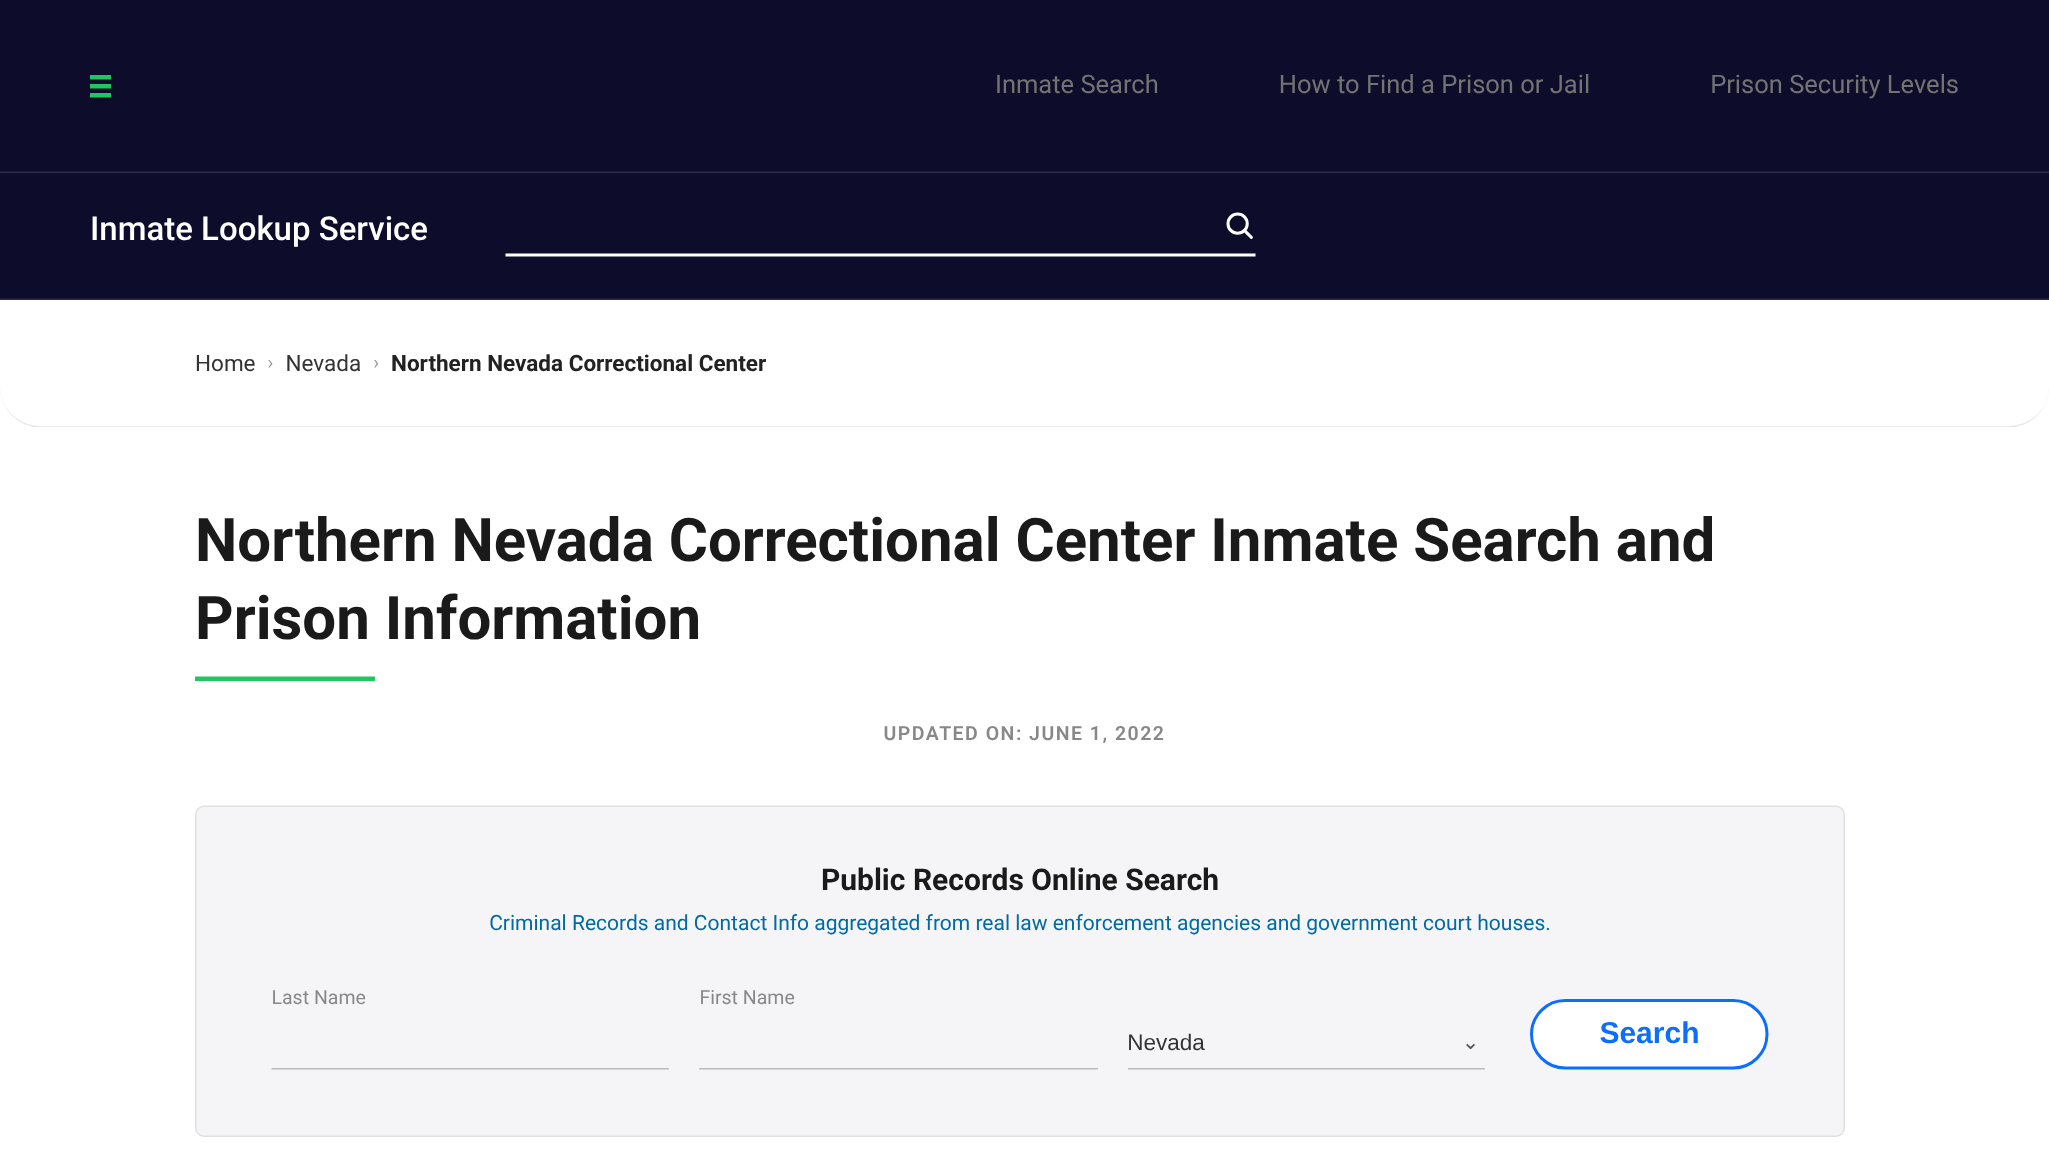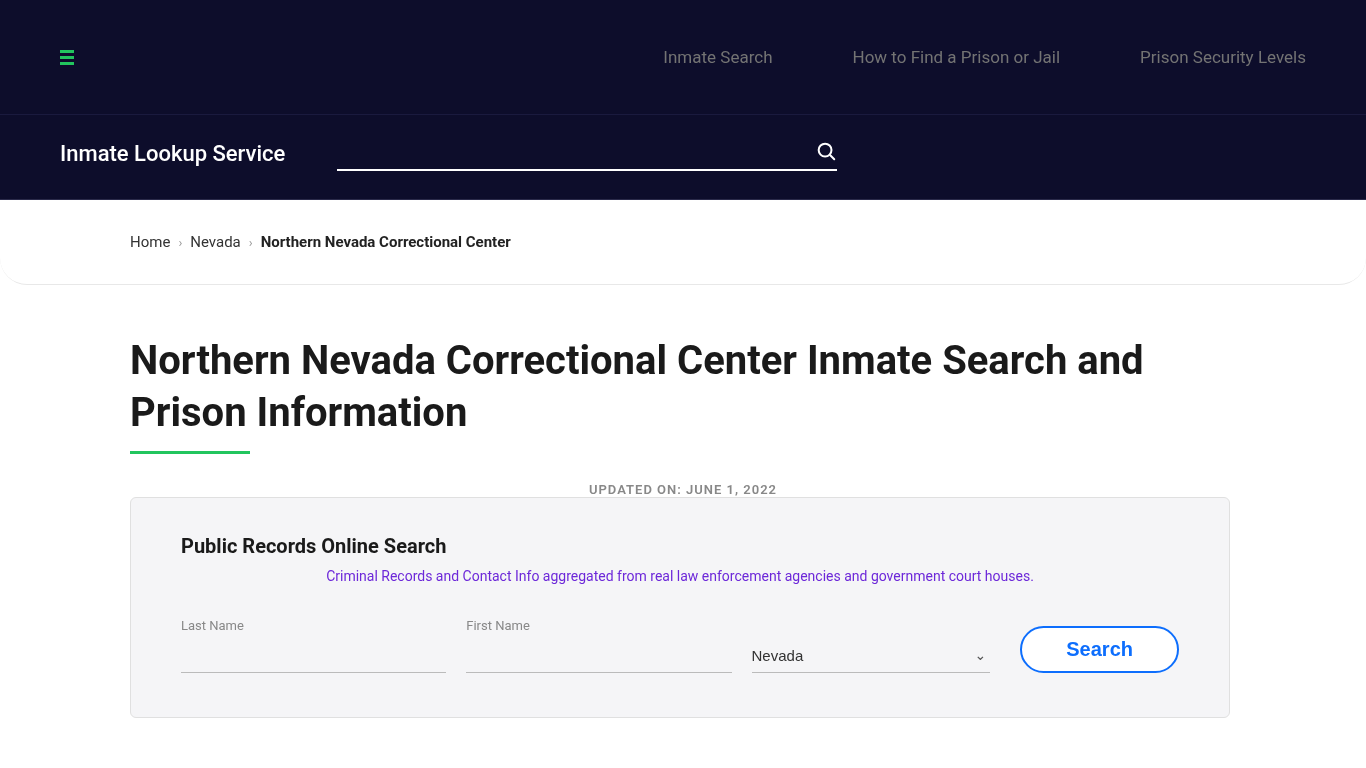--- a/index.html
+++ b/index.html
@@ -166,42 +166,43 @@
       background-color: #22c55e;
       margin-bottom: 28px;
     }
 
     .updated-date {
       text-align: center;
       font-size: 13px;
       font-weight: 600;
       color: #888;
       letter-spacing: 1px;
+      margin-bottom: 40px;
     }
 
     
     .search-card {
       background: #f5f5f7;
       border: 1px solid #e0e0e0;
       border-radius: 6px;
       padding: 36px 50px 44px;
       max-width: 1100px;
     }
 
     .card-title {
       font-size: 20px;
       font-weight: 700;
       color: #1a1a1a;
-      text-align: left;
+      text-align: center;
       margin-bottom: 10px;
     }
 
     .card-subtitle {
       font-size: 14px;
-      color: #6d28d9;
+      color: #0369a1;
       text-align: center;
       margin-bottom: 34px;
     }
 
     .search-form {
       display: flex;
       align-items: flex-end;
       gap: 20px;
     }
 

